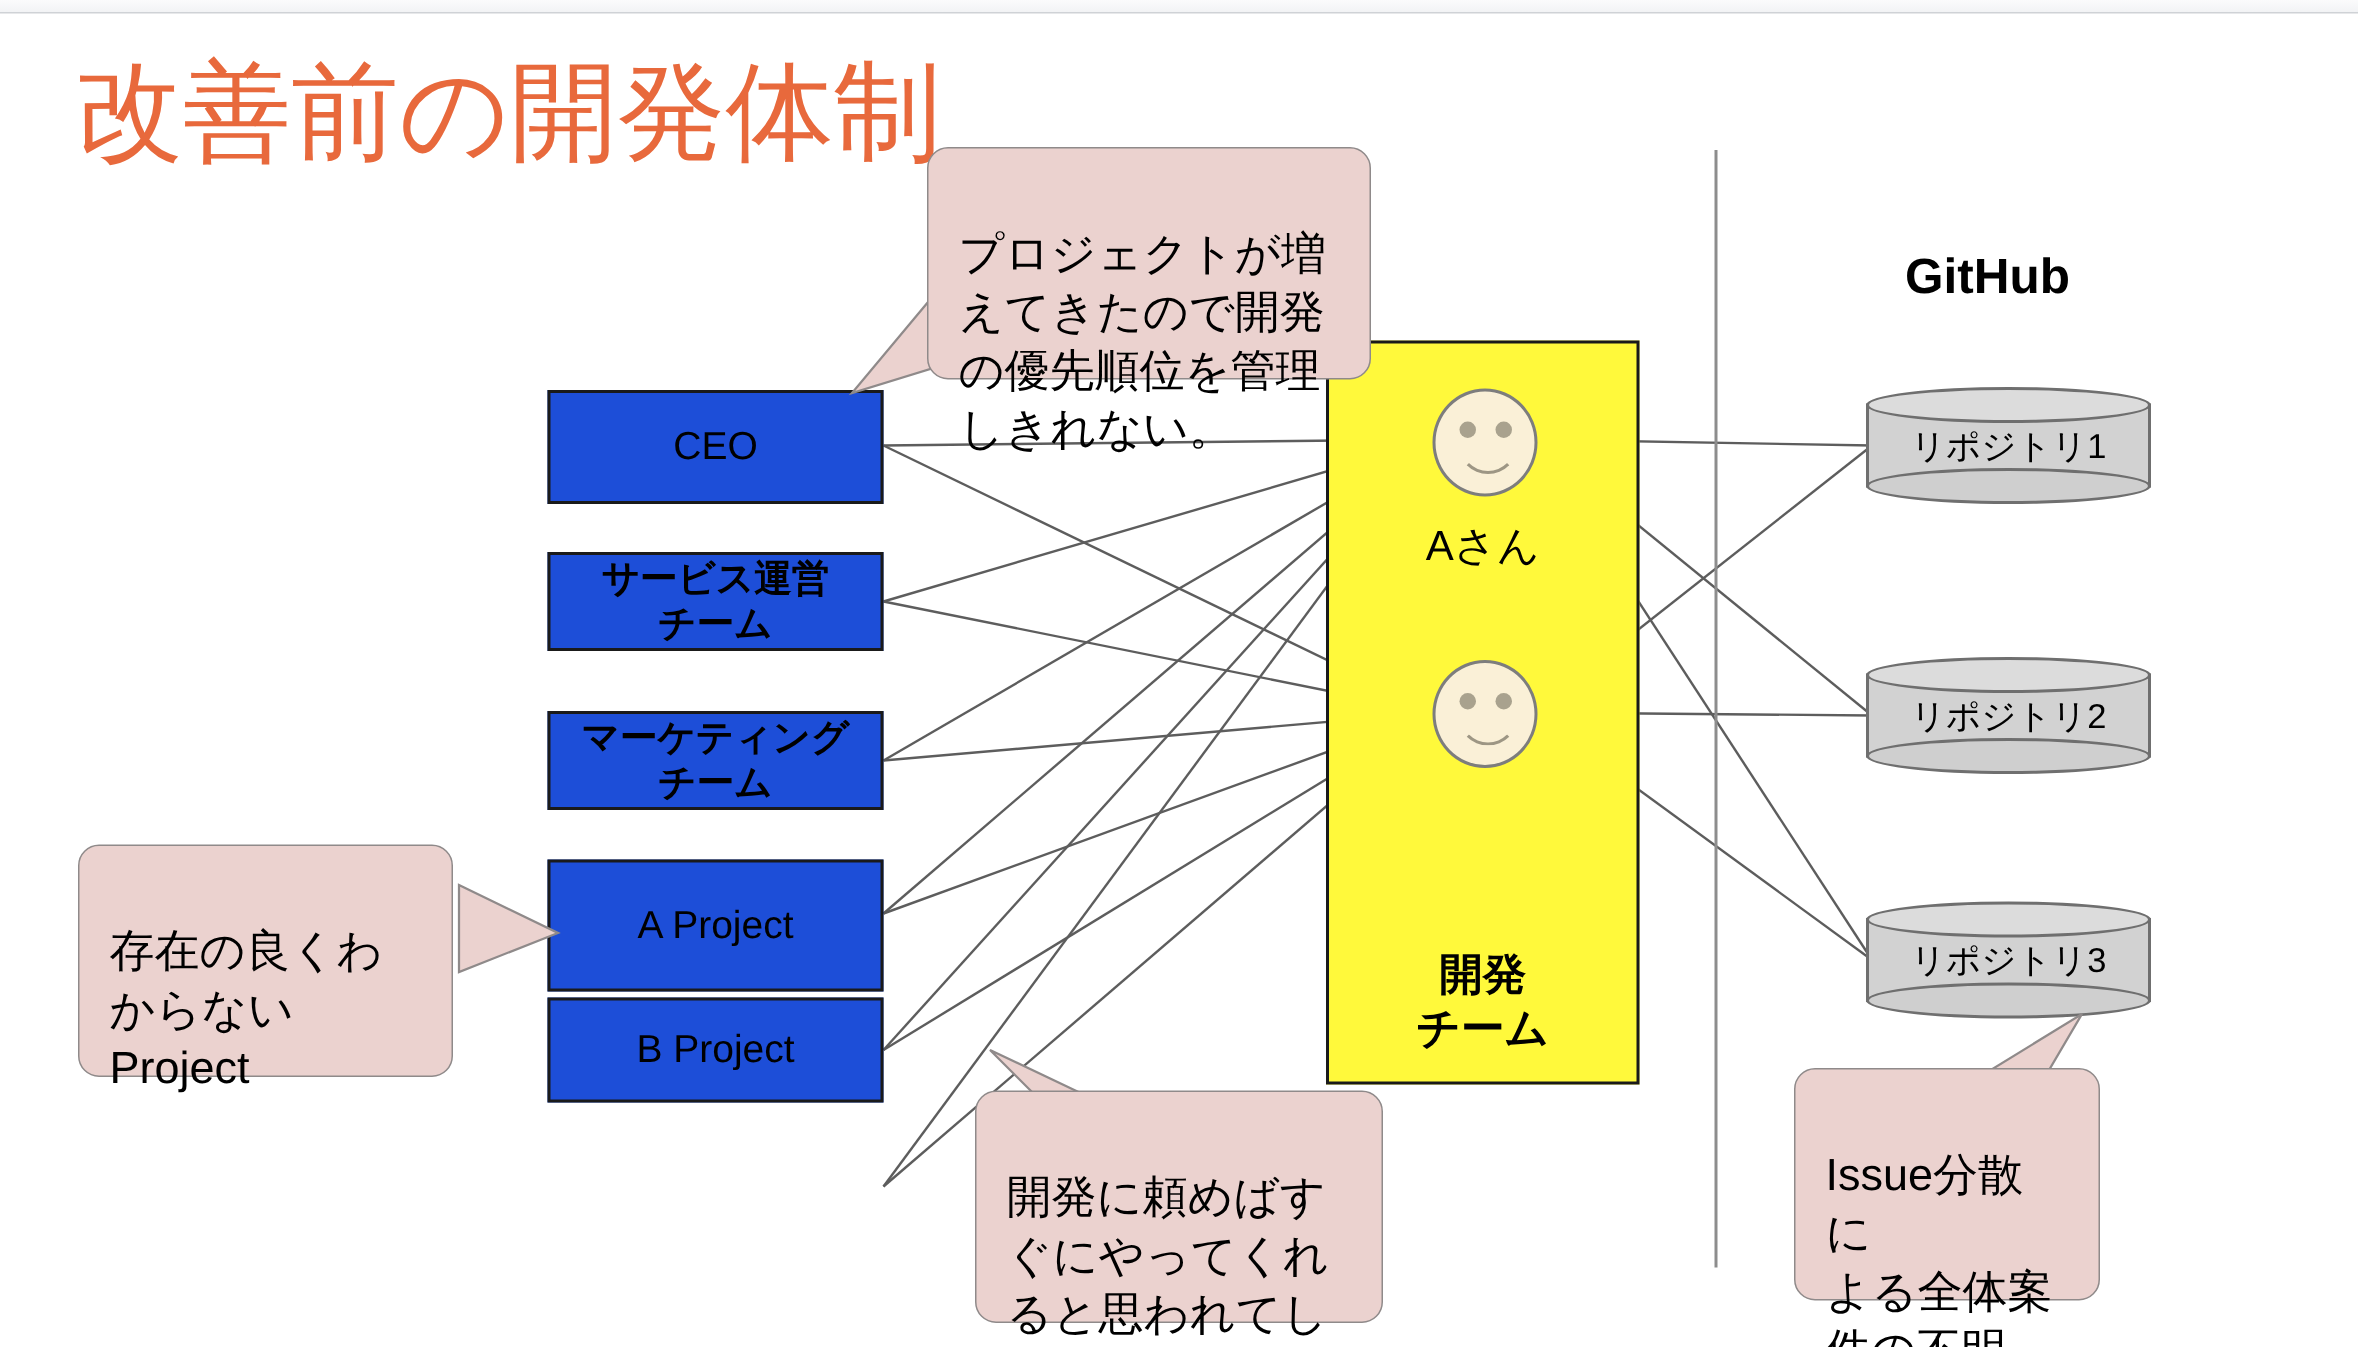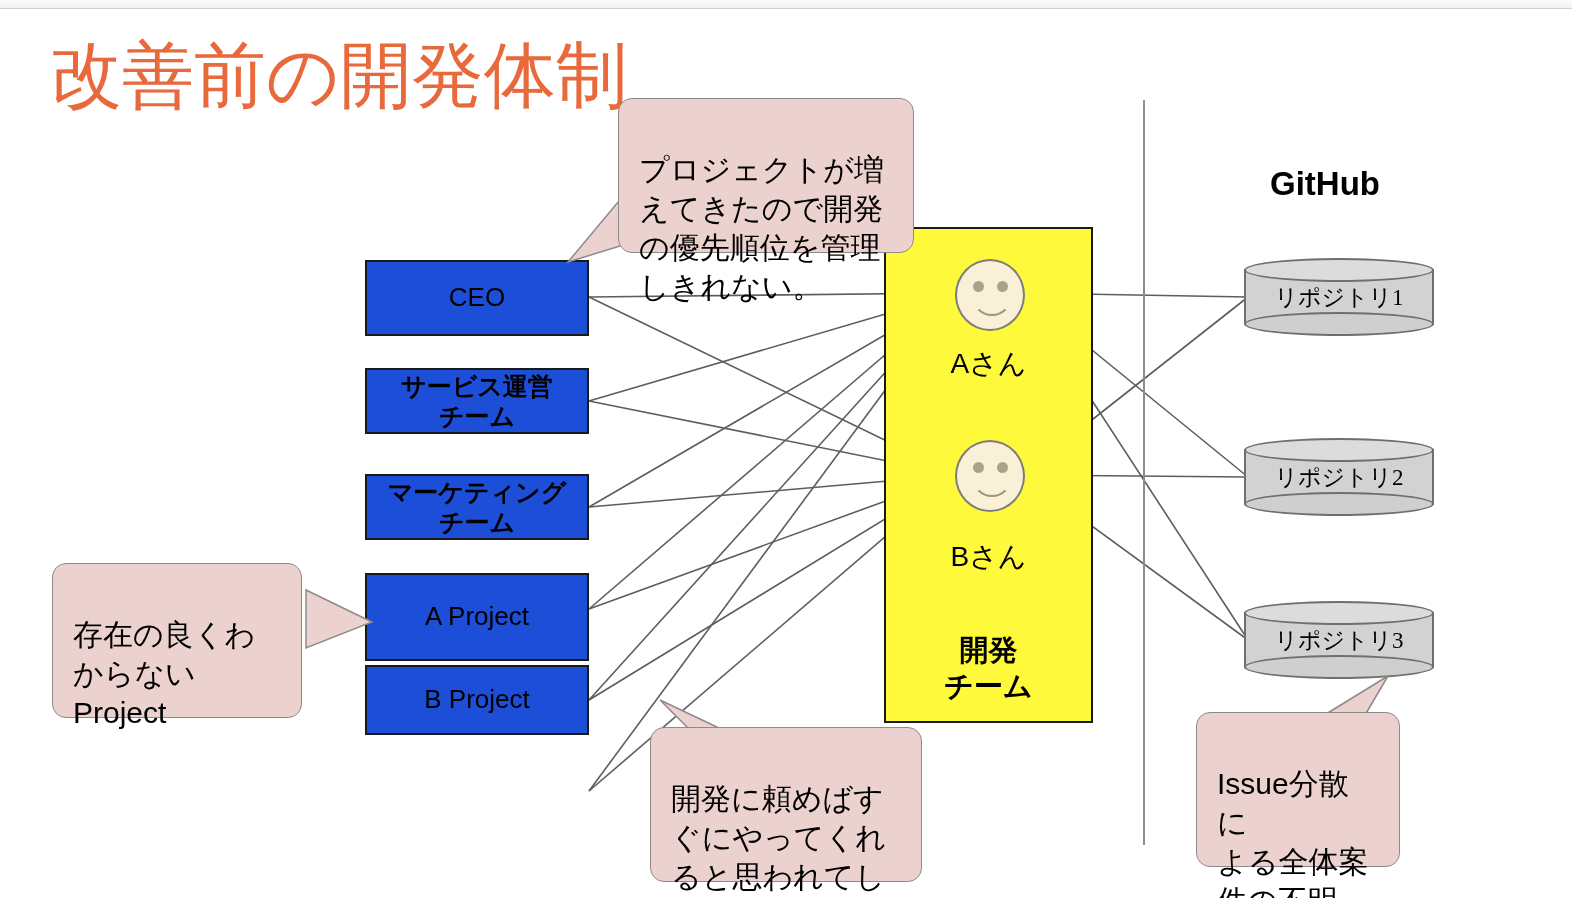--- a/index.html
+++ b/index.html
@@ -189,21 +189,20 @@
   .repo .cyl-label {
     position: absolute;
     left: 0; top: 20px;
     width: 190px;
     height: 38px;
     display: flex;
     align-items: center;
     justify-content: center;
     font-size: 23px;
     color: #000;
-    font-family: Liberation Serif, serif;
   }
 
   
   .callout {
     position: absolute;
     background: #EBD2CF;
     border: 1.5px solid #8f8a8a;
     border-radius: 14px;
     box-sizing: border-box;
     padding: 12px 20px;
@@ -264,21 +263,20 @@
     <span class="eye right"></span>
     <span class="mouth"></span>
   </div>
   <div class="person-name" style="top:345px;">Aさん</div>
 
   <div class="face" style="left:955px; top:440px;">
     <span class="eye left"></span>
     <span class="eye right"></span>
     <span class="mouth"></span>
   </div>
-  <div class="person-name" style="top:538px;">Bさん</div>
 
   <div class="dev-label" style="top:632px; white-space:pre-line;">開発
 チーム</div>
 
   <div class="org-box" style="top:260px; height:76px;">
     <span>CEO</span>
   </div>
   <div class="org-box jp" style="top:368px; height:66px;">
     <span style="white-space:pre-line;">サービス運営
 チーム</span>

